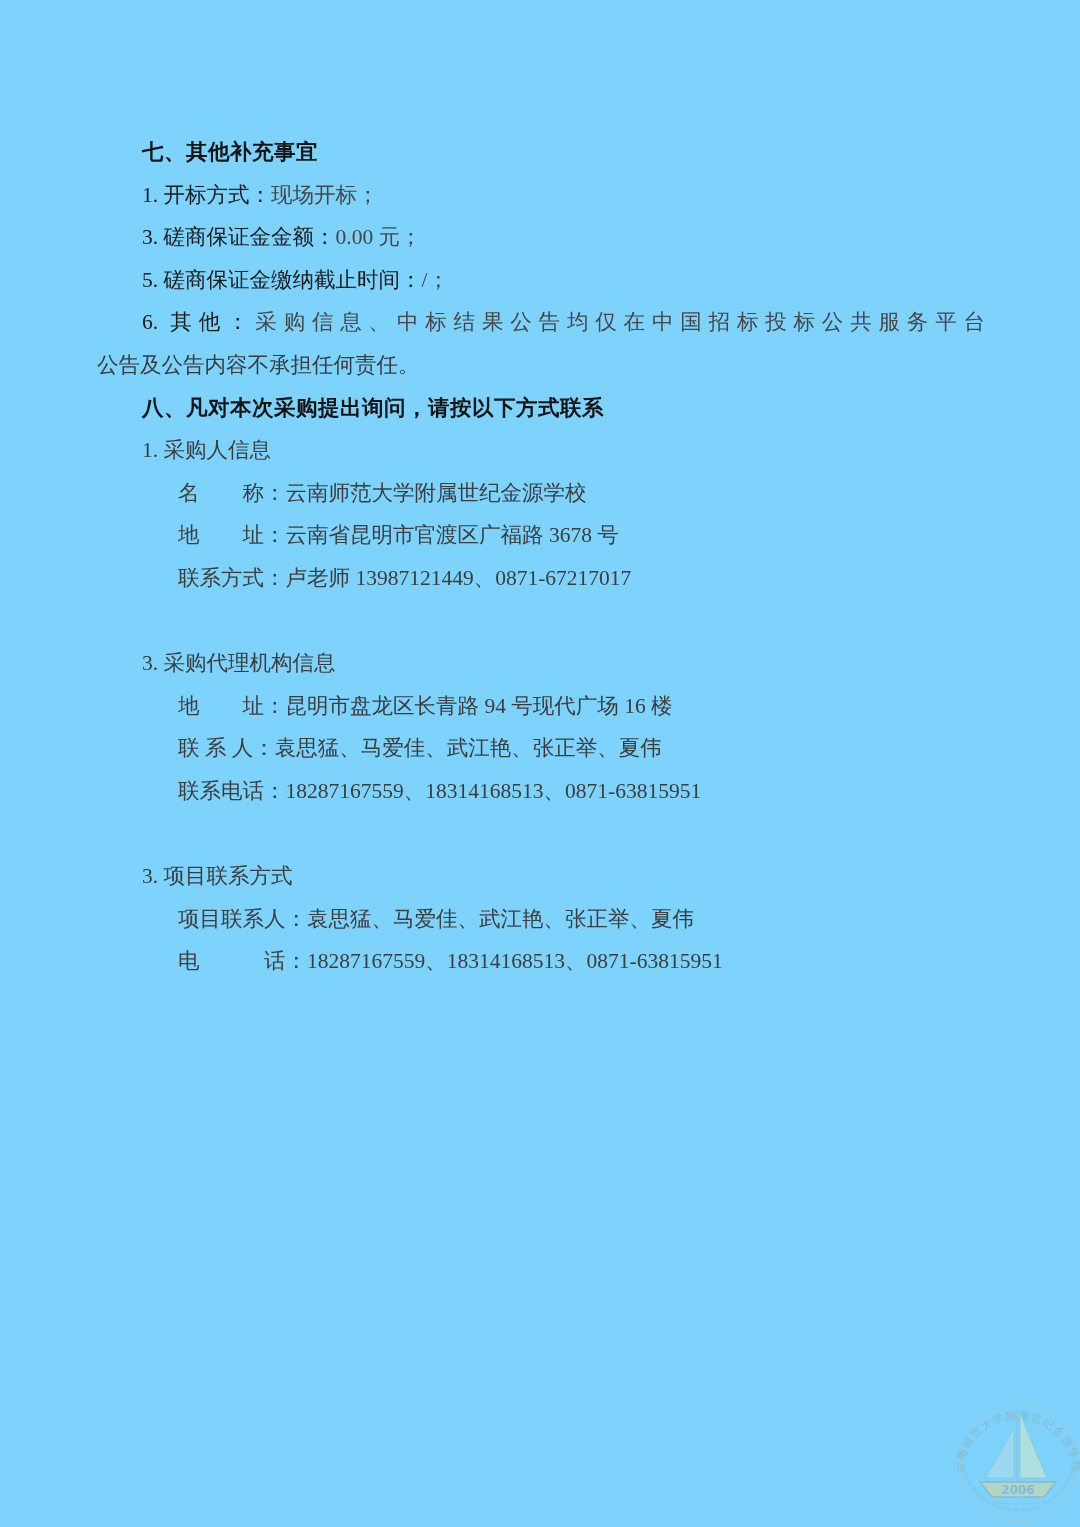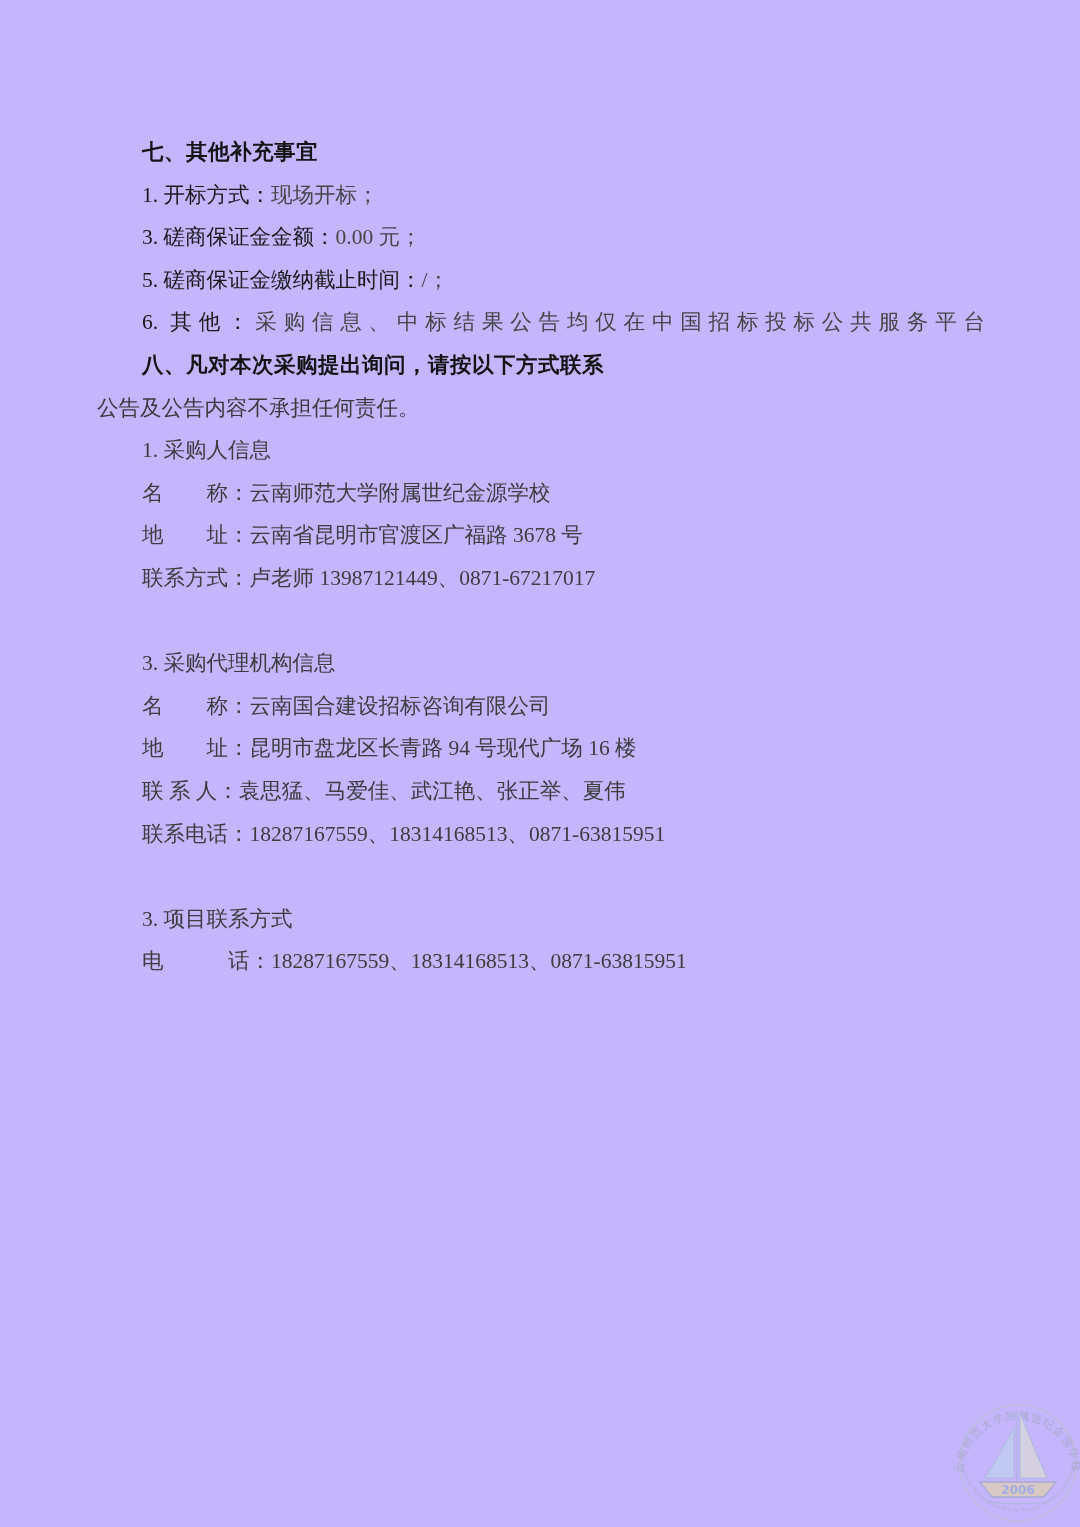--- a/index.html
+++ b/index.html
@@ -1,80 +1,80 @@
 <!DOCTYPE html>
 <html><head>
 <meta charset="utf-8">
 <style>
   html,body{margin:0;padding:0;background:#e8e8e8;}
   .page{
     position:relative;
     width:1080px;height:1527px;
-    background:#c4b5fd;
+    background:#7dd3fc;
     overflow:hidden;
     font-family:"Liberation Serif","DejaVu Serif",serif;
     color:#3a3a3a;
     margin:0 auto;
   }
   .content{
     position:absolute;left:97px;top:131px;width:888px;
     font-size:21.5px;line-height:42.6px;
   }
   .ln{white-space:pre-wrap;}
   .indent{text-indent:45px;}
   .heading{font-weight:bold;color:#141414;text-indent:45px;letter-spacing:0.5px;}
   .item b{font-weight:normal;color:#1a1a1a;}
   .item .val{color:#464646;}
   .just{
     text-align:justify;text-align-last:justify;
     text-justify:inter-character;
   }
   .cont{text-indent:0;}
   .subtitle{color:#3d3d3d;}
-  .row .lbl{color:#3d3d3d;}
+  .row .lbl{color:#3d3d3d;margin-left:36px;}
   .row .val{color:#3d3d3d;}
   .blank{height:42.6px;}
   .seal{position:absolute;left:936px;top:1381px;pointer-events:none;}
   .seal text{font-family:"Liberation Serif","DejaVu Serif",serif;}
   .seal .en{font-family:"Liberation Sans","DejaVu Sans",sans-serif;}
   .seal .year{font-family:"DejaVu Sans","Liberation Sans",sans-serif;font-weight:bold;}
 </style>
 </head>
 <body>
 
 <div class="page">
   <div class="content">
 
     <div class="ln heading">七、其他补充事宜</div>
 
     <div class="ln item indent"><b>1. 开标方式：</b><span class="val">现场开标；</span></div>
     <div class="ln item indent"><b>3. 磋商保证金金额：</b><span class="val">0.00 元；</span></div>
     <div class="ln item indent"><b>5. 磋商保证金缴纳截止时间：</b><span class="val">/；</span></div>
 
     <div class="ln item indent just"><b>6. 其他：</b><span class="val">采购信息、中标结果公告均仅在中国招标投标公共服务平台</span></div>
+    <div class="ln cont">公告及公告内容不承担任何责任。</div>
+
     <div class="ln heading">八、凡对本次采购提出询问，请按以下方式联系</div>
-
-    <div class="ln cont">公告及公告内容不承担任何责任。</div>
 
     <div class="ln subtitle indent">1. 采购人信息</div>
     <div class="ln row indent"><span class="lbl">名　　称：</span><span class="val">云南师范大学附属世纪金源学校</span></div>
     <div class="ln row indent"><span class="lbl">地　　址：</span><span class="val">云南省昆明市官渡区广福路 3678 号</span></div>
     <div class="ln row indent"><span class="lbl">联系方式：</span><span class="val">卢老师 13987121449、0871-67217017</span></div>
 
     <div class="ln blank"></div>
 
     <div class="ln subtitle indent">3. 采购代理机构信息</div>
-    <div class="ln row indent"><span class="lbl">名　　称：</span><span class="val">云南国合建设招标咨询有限公司</span></div>
     <div class="ln row indent"><span class="lbl">地　　址：</span><span class="val">昆明市盘龙区长青路 94 号现代广场 16 楼</span></div>
     <div class="ln row indent"><span class="lbl">联 系 人：</span><span class="val">袁思猛、马爱佳、武江艳、张正举、夏伟</span></div>
     <div class="ln row indent"><span class="lbl">联系电话：</span><span class="val">18287167559、18314168513、0871-63815951</span></div>
 
     <div class="ln blank"></div>
 
     <div class="ln subtitle indent">3. 项目联系方式</div>
+    <div class="ln row indent"><span class="lbl">项目联系人：</span><span class="val">袁思猛、马爱佳、武江艳、张正举、夏伟</span></div>
     <div class="ln row indent"><span class="lbl">电　　　话：</span><span class="val">18287167559、18314168513、0871-63815951</span></div>
 
   </div>
 
   <svg class="seal" width="164" height="164" viewBox="0 0 164 164" aria-hidden="true">
     <g opacity="0.5">
       <defs>
         <path id="arcTop" d="M 27,105 A 56,56 0 1 1 137,105" fill="none"></path>
         <path id="arcBot" d="M 24,73 A 58,58 0 0 0 140,73" fill="none"></path>
       </defs>

